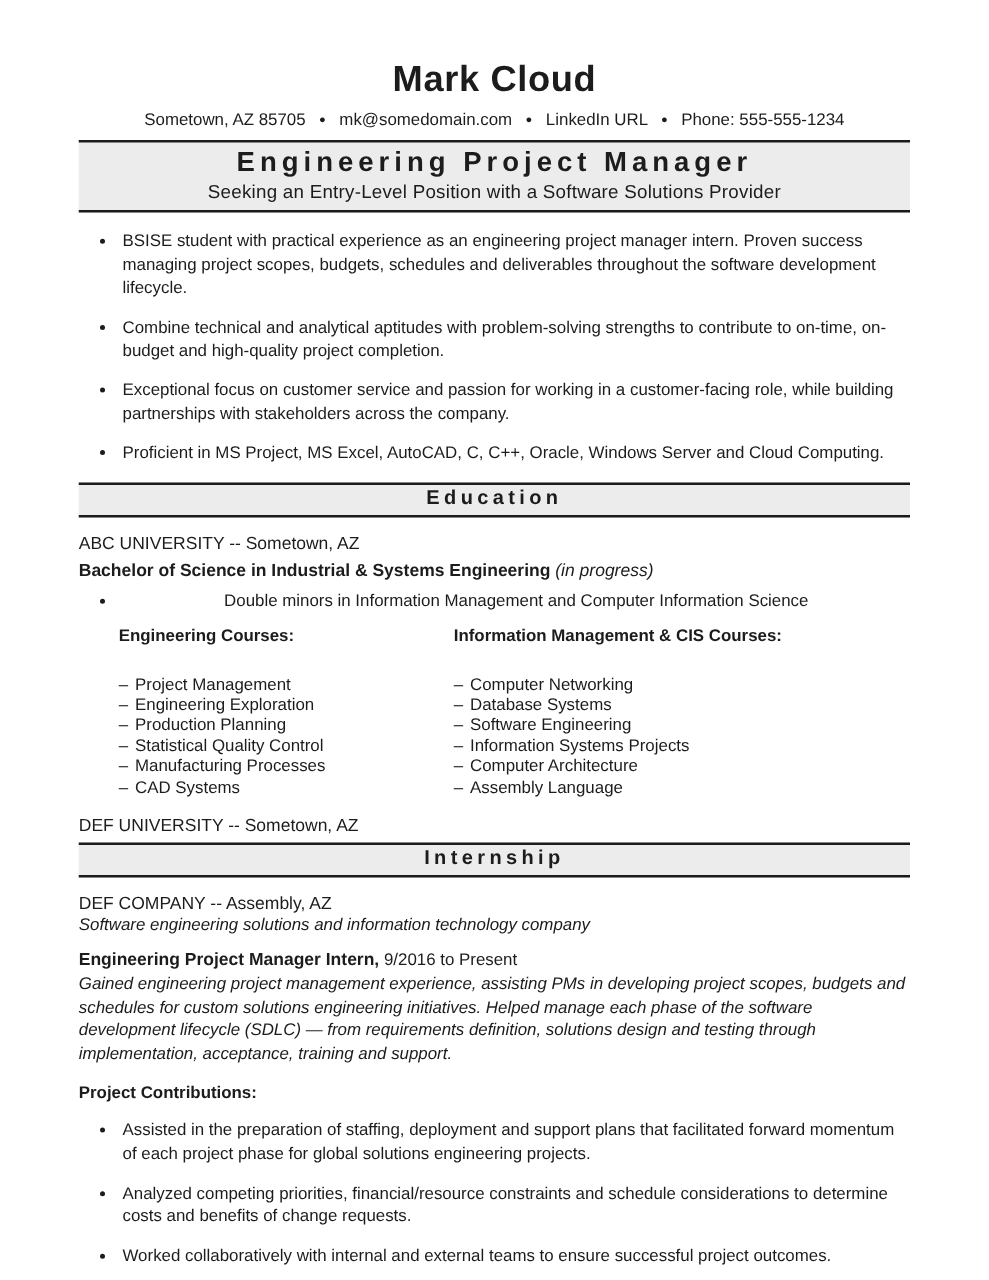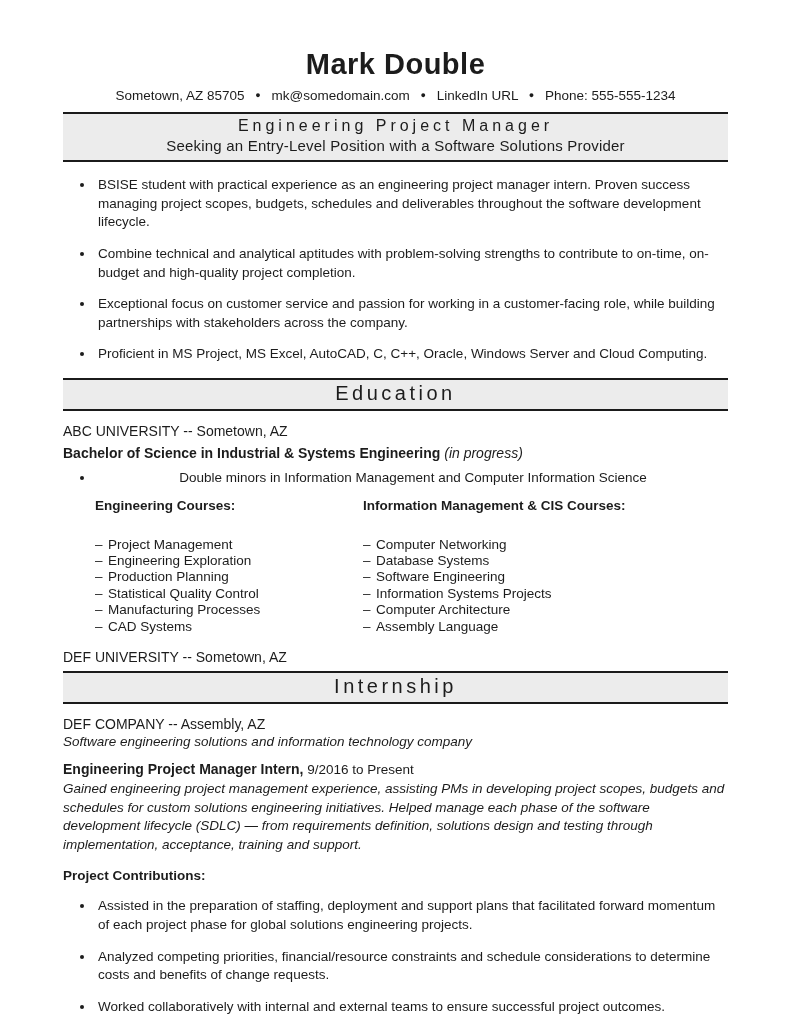--- a/index.html
+++ b/index.html
@@ -37,39 +37,39 @@
   }
   
   .band {
     background: #ececec;
     border-top: 2px solid #1b1b1b;
     border-bottom: 2px solid #1b1b1b;
     text-align: center;
     padding: 3px 10px 6px 10px;
   }
   .band-title {
-    font-size: 16px;
-    font-weight: normal;
+    font-size: 22px;
+    font-weight: bold;
     letter-spacing: 4px;
   }
   .band-subtitle {
     font-size: 15px;
     margin-top: 2px;
     letter-spacing: 0.2px;
   }
   .section-band {
     background: #ececec;
     border-top: 2px solid #1b1b1b;
     border-bottom: 2px solid #1b1b1b;
     text-align: center;
     padding: 2px 10px 4px 10px;
   }
   .section-heading {
-    font-size: 20px;
-    font-weight: normal;
+    font-size: 16px;
+    font-weight: bold;
     letter-spacing: 3.5px;
   }
   ul.bullets {
     list-style: disc;
     margin: 14px 0 14px 0;
     padding-left: 32px;
   }
   ul.bullets li {
     font-size: 13.5px;
     line-height: 1.38;
@@ -111,21 +111,21 @@
     font-weight: bold;
     margin-bottom: 2px;
   }
   .mt-sm { margin-top: 8px; }
 </style>
 </head>
 <body>
 
 <div class="page">
 
-  <h1 class="name">Mark Double</h1>
+  <h1 class="name">Mark Cloud</h1>
   <div class="contact-line">
     <span>Sometown, AZ 85705</span>
     <span class="contact-sep">●</span>
     <span>mk@somedomain.com</span>
     <span class="contact-sep">●</span>
     <span>LinkedIn URL</span>
     <span class="contact-sep">●</span>
     <span>Phone: 555-555-1234</span>
   </div>
 

